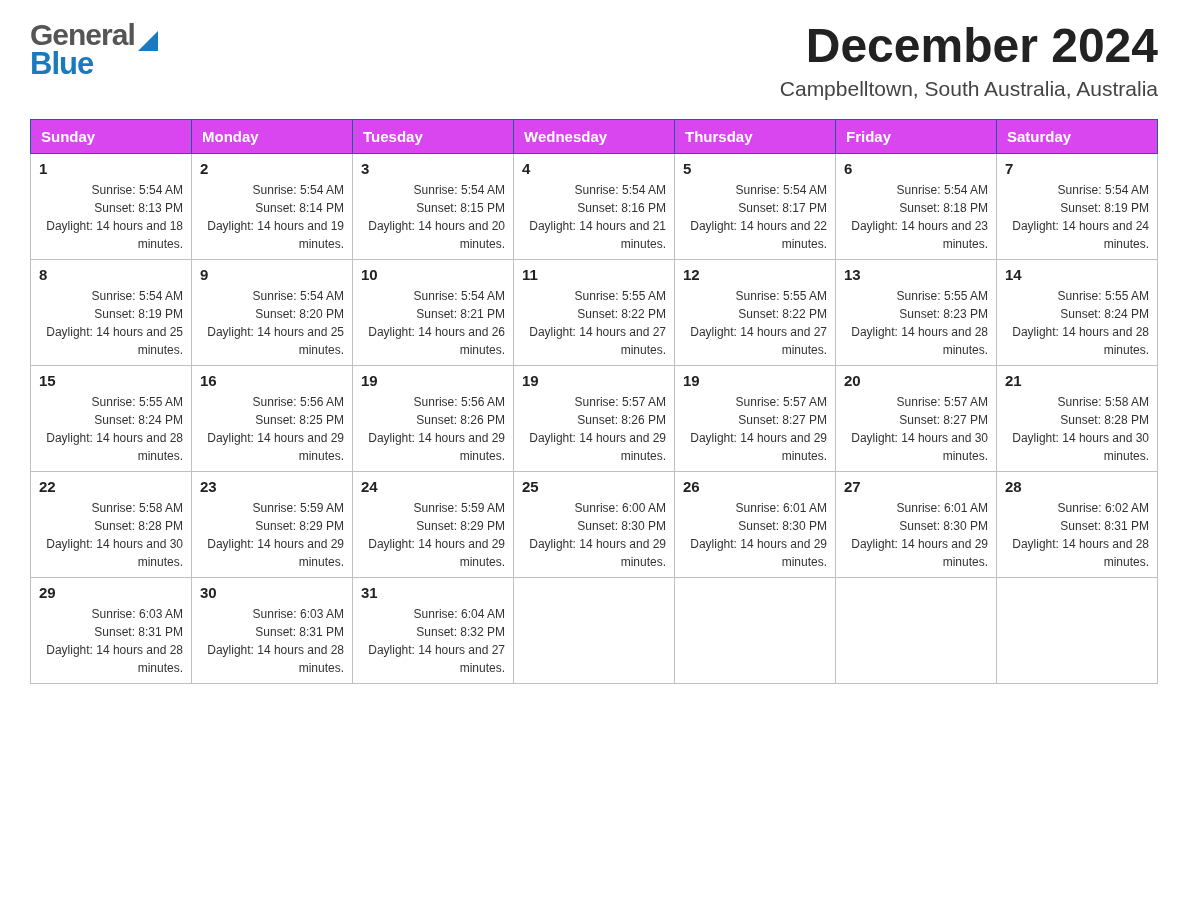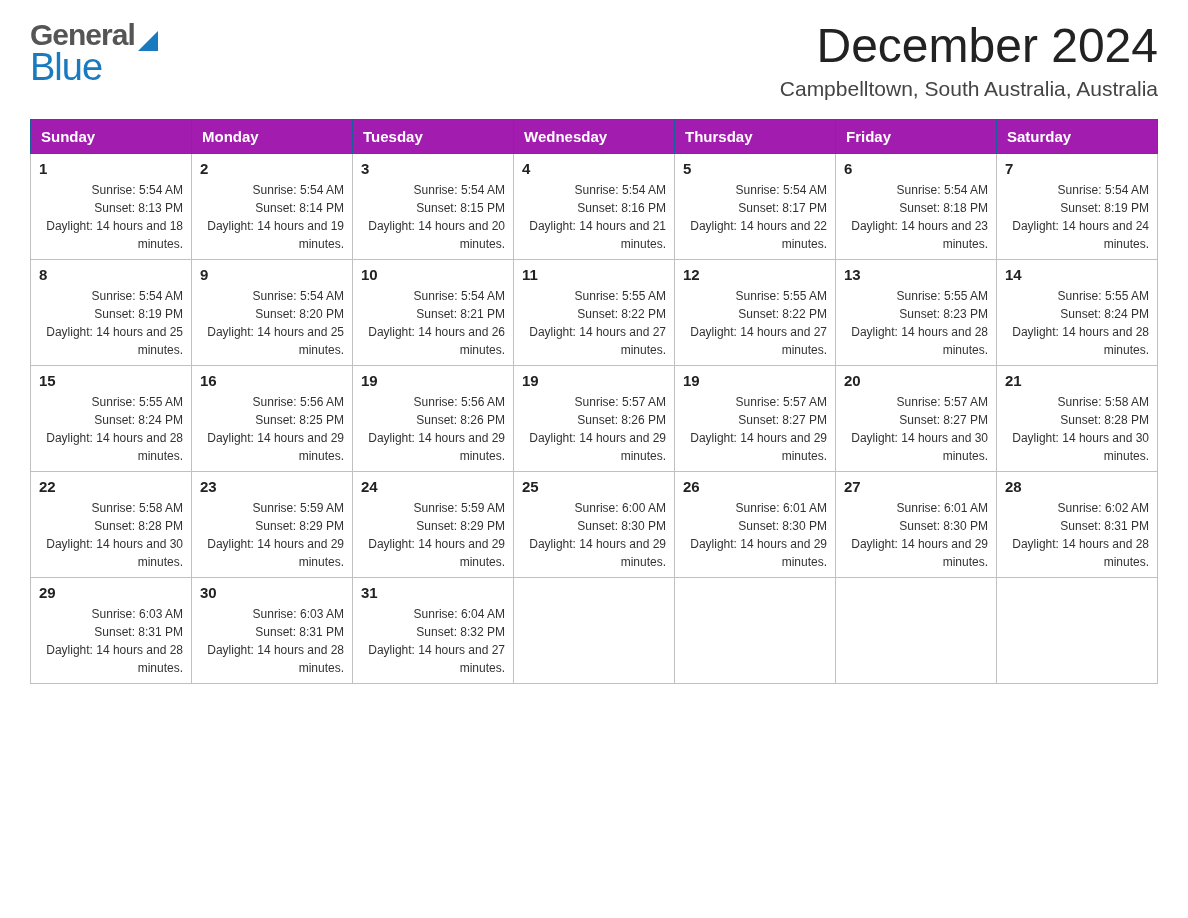--- a/index.html
+++ b/index.html
@@ -13,37 +13,37 @@
       display: flex;
       justify-content: space-between;
       align-items: flex-start;
       margin-bottom: 18px;
     }
     .title-block {
       text-align: right;
     }
     .title-block h1 {
       font-size: 48px;
-      font-weight: normal;
+      font-weight: bold;
       color: #222;
       line-height: 1.1;
     }
     .title-block h2 {
       font-size: 21px;
       font-weight: normal;
       color: #444;
       margin-top: 4px;
     }
     .calendar {
       width: 100%;
       border-collapse: collapse;
       border: 1px solid #b0b0b0;
     }
     .calendar thead tr th {
-      background-color: #a21caf;
+      background-color: #d946ef;
       color: #fff;
       font-size: 15px;
       font-weight: bold;
       padding: 8px 10px;
       text-align: left;
       border: 1px solid #1a5f9a;
     }
     .calendar tbody tr td {
       border: 1px solid #c0c0c0;
       vertical-align: top;
@@ -85,22 +85,22 @@
       align-items: center;
       margin-top: -2px;
     }
     .logo-general-text {
       font-size: 30px;
       font-weight: bold;
       color: #555;
       letter-spacing: -1px;
     }
     .logo-blue-text {
-      font-size: 38px;
-      font-weight: normal;
+      font-size: 31px;
+      font-weight: bold;
       color: #1a7abf;
       letter-spacing: -1px;
     }
   </style>
 </head>
 <body>
 
 <div class="header">
   <div class="logo-img">
     <div class="logo-line1">

